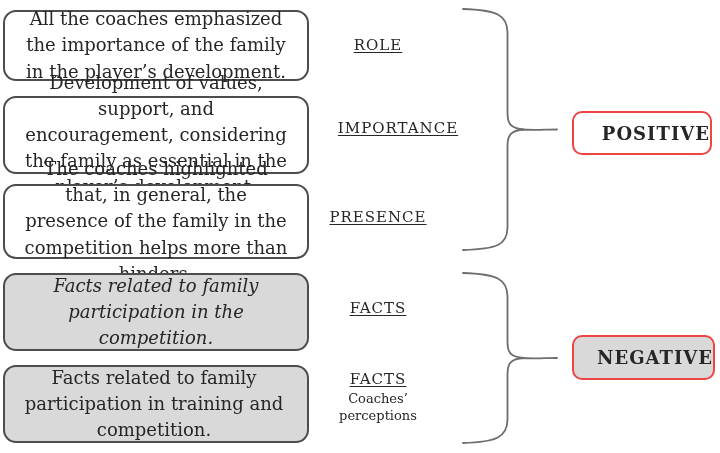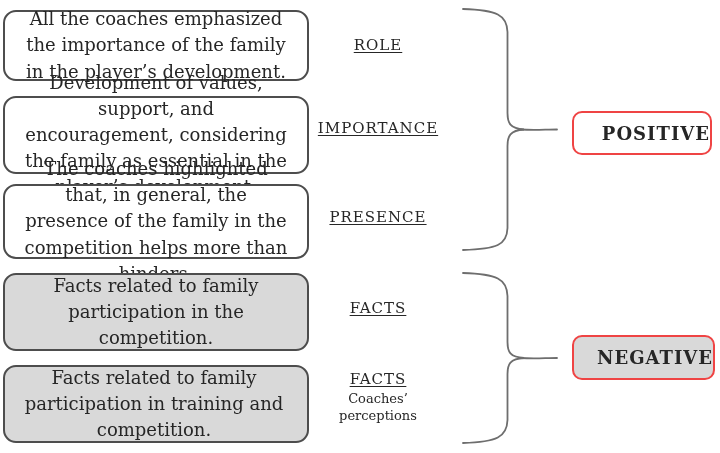--- a/index.html
+++ b/index.html
@@ -25,21 +25,21 @@
     justify-content: center;
     text-align: center;
     font-size: 18px;
     line-height: 1.45;
     padding: 4px 16px;
   }
   .finding-box.gray { background: #d9d9d9; }
   .box-1 { top: 10px;  height: 71px; }
   .box-2 { top: 96px;  height: 78px; }
   .box-3 { top: 184px; height: 75px; }
-  .box-4 { top: 273px; height: 78px; }
+  .box-4 { top: 273px; height: 78px; font-style: italic; }
   .box-5 { top: 365px; height: 78px; padding-left: 12px; }
 
   .category {
     position: absolute;
     left: 292px;
     width: 172px;
     text-align: center;
   }
   .category .title {
     font-size: 15px;
@@ -47,21 +47,21 @@
     text-decoration: underline;
     text-underline-offset: 2px;
   }
   .category .subtitle {
     font-size: 13px;
     line-height: 1.28;
     margin: 3px auto 0 auto;
     max-width: 92px;
   }
   .cat-role       { top: 36px; }
-  .cat-importance { top: 119px; }
+  .cat-importance { top: 119px; margin-left: 20px; }
   .cat-presence   { top: 208px; }
   .cat-facts1     { top: 299px; }
   .cat-facts2     { top: 370px; }
 
   .brace-layer {
     position: absolute;
     left: 0; top: 0;
     width: 720px; height: 453px;
     pointer-events: none;
   }

